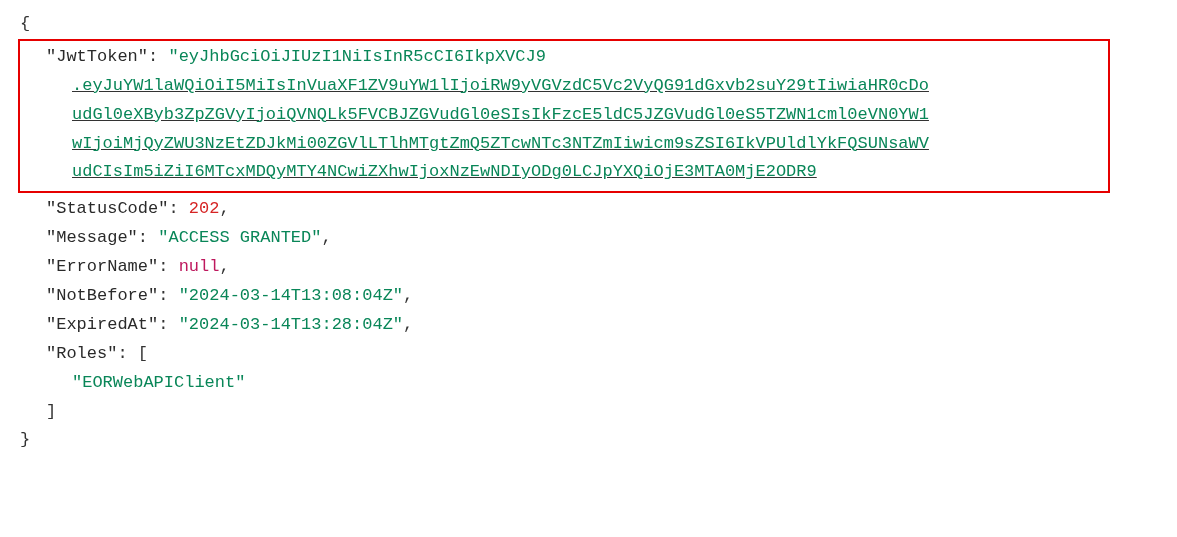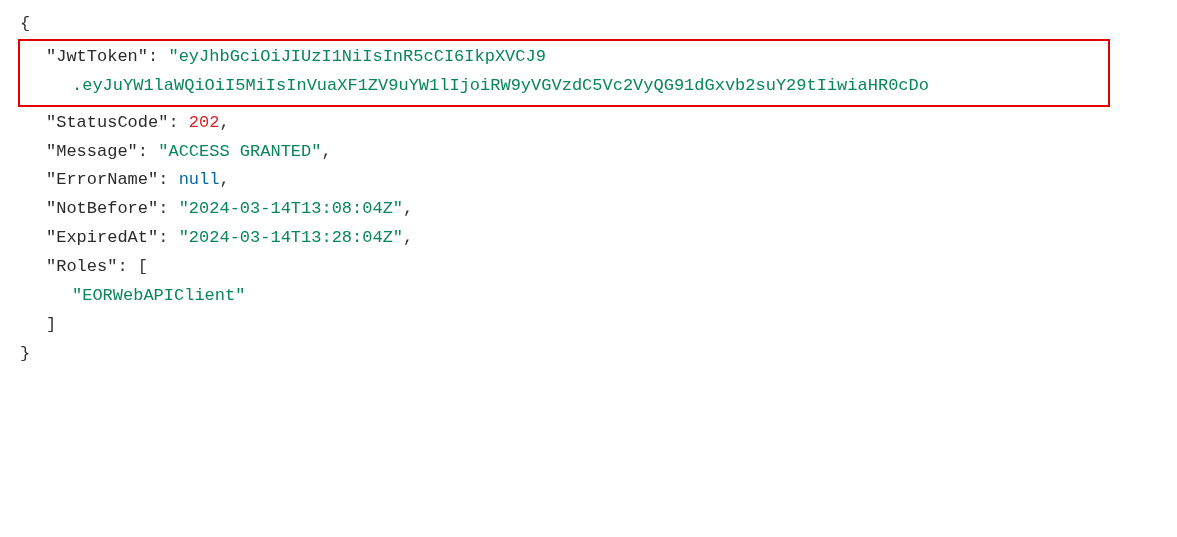--- a/index.html
+++ b/index.html
@@ -31,21 +31,21 @@
     .colon {
       color: #333;
     }
     .string {
       color: #098658;
     }
     .number {
       color: #d62424;
     }
     .null {
-      color: #0369a1;
+      color: #be185d;
     }
     .bracket {
       color: #333;
     }
     .comma {
       color: #333;
     }
     .highlight-box {
       border: 2px solid #e60000;
       padding: 2px 6px 4px 26px;
@@ -58,34 +58,38 @@
     .token-line {
       display: block;
       word-break: break-all;
     }
     .token-first {
       text-indent: -26px;
       padding-left: 26px;
     }
     .token-cont {
       padding-left: 26px;
+      text-decoration: underline;
     }
   </style>
 </head>
 <body>
 
 <div class="json-container">
 
   <div><span class="brace">{</span></div>
 
   <div class="highlight-box">
     <span class="token-line token-first">
       <span class="key">"JwtToken"</span><span class="colon">:</span>&nbsp;<span class="string">"eyJhbGciOiJIUzI1NiIsInR5cCI6IkpXVCJ9</span>
     </span>
     <span class="token-line token-cont"><span class="string">.eyJuYW1laWQiOiI5MiIsInVuaXF1ZV9uYW1lIjoiRW9yVGVzdC5Vc2VyQG91dGxvb2suY29tIiwiaHR0cDo</span></span>
+    <span class="token-line token-cont"><span class="string">udGl0eXByb3ZpZGVyIjoiQVNQLk5FVCBJZGVudGl0eSIsIkFzcE5ldC5JZGVudGl0eS5TZWN1cml0eVN0YW1</span></span>
+    <span class="token-line token-cont"><span class="string">wIjoiMjQyZWU3NzEtZDJkMi00ZGVlLTlhMTgtZmQ5ZTcwNTc3NTZmIiwicm9sZSI6IkVPUldlYkFQSUNsaWV</span></span>
+    <span class="token-line token-cont"><span class="string">udCIsIm5iZiI6MTcxMDQyMTY4NCwiZXhwIjoxNzEwNDIyODg0LCJpYXQiOjE3MTA0MjE2ODR9</span></span>
   </div>
 
   <div class="indent-1">
     <span class="key">"StatusCode"</span><span class="colon">:</span>&nbsp;<span class="number">202</span><span class="comma">,</span>
   </div>
 
   <div class="indent-1">
     <span class="key">"Message"</span><span class="colon">:</span>&nbsp;<span class="string">"ACCESS GRANTED"</span><span class="comma">,</span>
   </div>
 

